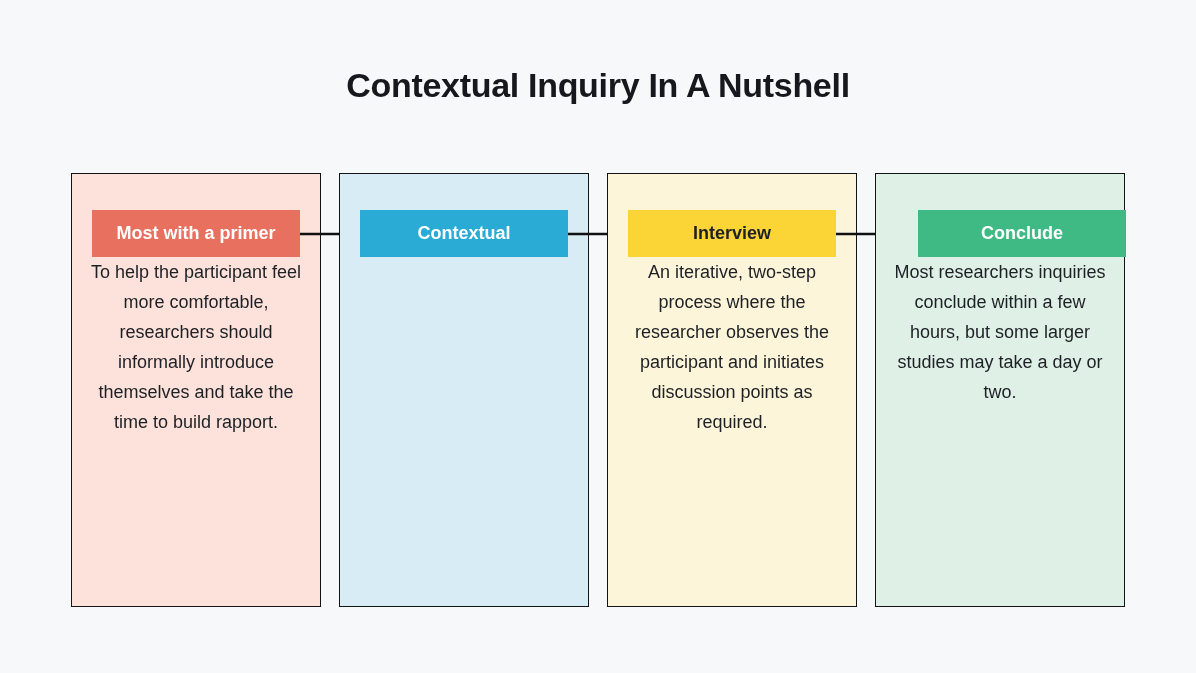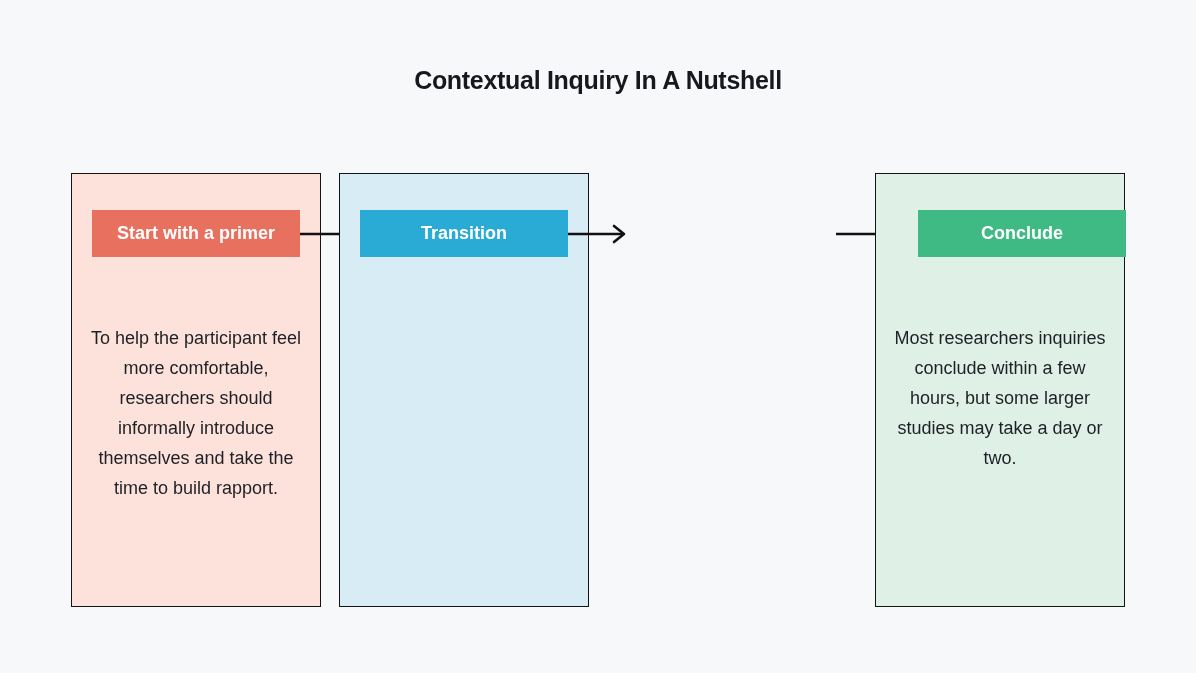--- a/index.html
+++ b/index.html
@@ -13,21 +13,21 @@
     height: 673px;
     background: #f7f8fa;
     overflow: hidden;
   }
   .page-title {
     position: absolute;
     top: 66px;
     left: 0;
     width: 100%;
     text-align: center;
-    font-size: 25px;
+    font-size: 34px;
     font-weight: 700;
     letter-spacing: -0.3px;
     color: #16181d;
   }
   .card {
     position: absolute;
     top: 173px;
     width: 250px;
     height: 434px;
     border: 1.6px solid #141414;
@@ -45,21 +45,20 @@
     width: 208px;
     height: 47px;
     display: flex;
     align-items: center;
     justify-content: center;
     font-size: 18px;
     font-weight: 700;
     box-sizing: border-box;
   }
   .card-text {
-    margin-top: 66px;
     padding: 0 13px;
     box-sizing: border-box;
     width: 100%;
     text-align: center;
     font-size: 18px;
     line-height: 30px;
     color: #1d2025;
   }
   .flow-arrow {
     position: absolute;
@@ -72,38 +71,42 @@
   .arrow-3 { left: 836px; }
 </style>
 </head>
 <body>
 
 <div class="canvas">
 
   <div class="page-title">Contextual Inquiry In A Nutshell</div>
 
   <div class="card card-1" style="background-color: rgb(253, 225, 219);">
-    <div class="badge" style="background-color: rgb(232, 112, 95); color: rgb(255, 255, 255);">Start with a primer</div>
+    <div class="badge" style="background-color: rgb(232, 112, 95); color: rgb(255, 255, 255);">Most with a primer</div>
     <div class="card-text">To help the participant feel more comfortable, researchers should informally introduce themselves and take the time to build rapport.</div>
   </div>
 
   <svg class="flow-arrow arrow-1" viewBox="0 0 60 24">
     <line x1="0" y1="12" x2="54" y2="12" stroke="#111111" stroke-width="2.6"></line>
     <polyline points="46,4 56,12 46,20" fill="none" stroke="#111111" stroke-width="2.6" stroke-linecap="round" stroke-linejoin="round"></polyline>
   </svg>
 
   <div class="card card-2" style="background-color: rgb(216, 236, 246);">
-    <div class="badge" style="background-color: rgb(42, 171, 213); color: rgb(255, 255, 255);">Transition</div>
+    <div class="badge" style="background-color: rgb(42, 171, 213); color: rgb(255, 255, 255);">Contextual</div>
   </div>
 
   <svg class="flow-arrow arrow-2" viewBox="0 0 60 24">
     <line x1="0" y1="12" x2="54" y2="12" stroke="#111111" stroke-width="2.6"></line>
     <polyline points="46,4 56,12 46,20" fill="none" stroke="#111111" stroke-width="2.6" stroke-linecap="round" stroke-linejoin="round"></polyline>
   </svg>
 
+  <div class="card card-3" style="background-color: rgb(253, 245, 218);">
+    <div class="badge" style="background-color: rgb(251, 212, 53); color: rgb(29, 32, 37);">Interview</div>
+    <div class="card-text">An iterative, two-step process where the researcher observes the participant and initiates discussion points as required.</div>
+  </div>
 
   <svg class="flow-arrow arrow-3" viewBox="0 0 60 24">
     <line x1="0" y1="12" x2="54" y2="12" stroke="#111111" stroke-width="2.6"></line>
     <polyline points="46,4 56,12 46,20" fill="none" stroke="#111111" stroke-width="2.6" stroke-linecap="round" stroke-linejoin="round"></polyline>
   </svg>
 
   <div class="card card-4" style="background-color: rgb(223, 240, 231);">
     <div class="badge" style="background-color: rgb(64, 186, 132); color: rgb(255, 255, 255); margin-left: 44px;">Conclude</div>
     <div class="card-text">Most researchers inquiries conclude within a few hours, but some larger studies may take a day or two.</div>
   </div>

